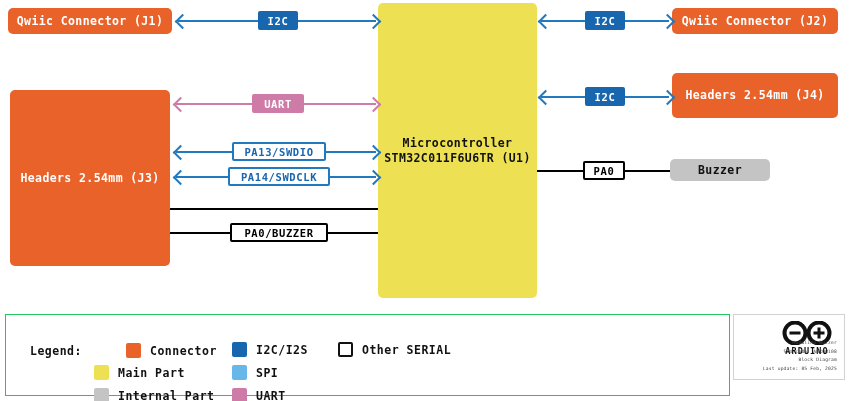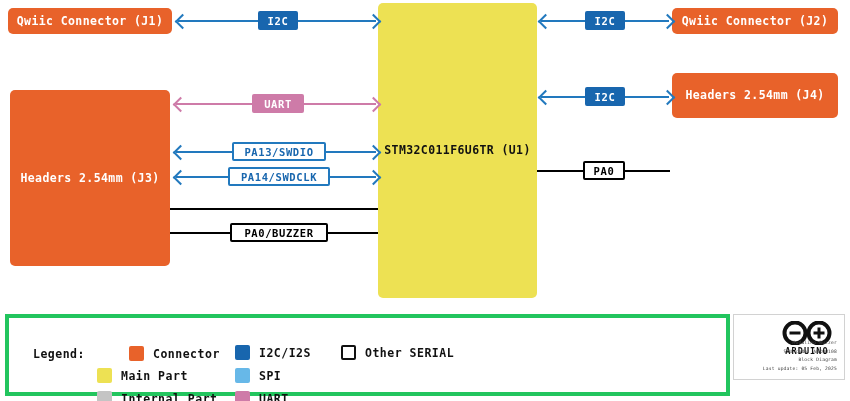--- a/index.html
+++ b/index.html
@@ -36,21 +36,21 @@
         height:19px;border-radius:2px;
         font-size:10.5px;font-weight:700;letter-spacing:.6px;
         white-space:nowrap;}
   .pill.i2c{background:#1866AE;color:#ffffff;border:2px solid #1866AE;}
   .pill.uart{background:#CE7BA8;color:#ffffff;border:2px solid #CE7BA8;}
   .pill.outline-blue{background:#ffffff;color:#1866AE;border:2px solid #2279BE;}
   .pill.outline-black{background:#ffffff;color:#000000;border:2px solid #000000;}
 
   
   #legend{position:absolute;left:5px;top:314px;width:725px;height:82px;
-          box-sizing:border-box;border:4px solid #22c55e;background:#fff;}
+          box-sizing:border-box;border:1px solid #22c55e;background:#fff;}
   .lg-title{position:absolute;left:24px;top:29px;font-size:11.5px;
             font-weight:700;color:#111;letter-spacing:.5px;}
   .lg-item{position:absolute;display:flex;align-items:center;gap:9px;}
   .sw{width:15px;height:15px;border-radius:2px;flex:none;}
   .sw.outline{background:#fff;border:2px solid #111;box-sizing:border-box;}
   .lg-lbl{font-size:11.5px;font-weight:700;color:#111;letter-spacing:.5px;
           white-space:nowrap;}
 
   
   #credit{position:absolute;left:733px;top:314px;width:112px;height:66px;
@@ -66,27 +66,29 @@
 </head>
 <body>
 
 <div id="root">
 
   <div class="blk orange" style="left:8px;top:8px;width:164px;height:26px;font-size:11.5px;">Qwiic Connector (J1)</div>
 
   <div class="blk orange" style="left:10px;top:90px;width:160px;height:176px;font-size:11.5px;">Headers 2.54mm (J3)</div>
 
   <div class="blk yellow" style="left:378px;top:3px;width:159px;height:295px;flex-direction:column;font-size:11.5px;">
+    <span>Microcontroller</span>
     <span>STM32C011F6U6TR (U1)</span>
   </div>
 
   <div class="blk orange" style="left:672px;top:8px;width:166px;height:26px;font-size:11.5px;">Qwiic Connector (J2)</div>
 
   <div class="blk orange" style="left:672px;top:73px;width:166px;height:45px;font-size:11.5px;">Headers 2.54mm (J4)</div>
 
+  <div class="blk gray" style="left:670px;top:159px;width:100px;height:22px;font-size:11.5px;">Buzzer</div>
 
   <div class="line blue" style="left:178px;top:20px;width:198px;"></div>
   <div class="arw blue left" style="left:177px;top:16px;"></div>
   <div class="arw blue right" style="left:368px;top:16px;"></div>
   <div class="pill i2c" style="left:258px;top:11px;width:40px;">I2C</div>
 
   <div class="line blue" style="left:541px;top:20px;width:128px;"></div>
   <div class="arw blue left" style="left:540px;top:16px;"></div>
   <div class="arw blue right" style="left:662px;top:16px;"></div>
   <div class="pill i2c" style="left:585px;top:11px;width:40px;">I2C</div>

